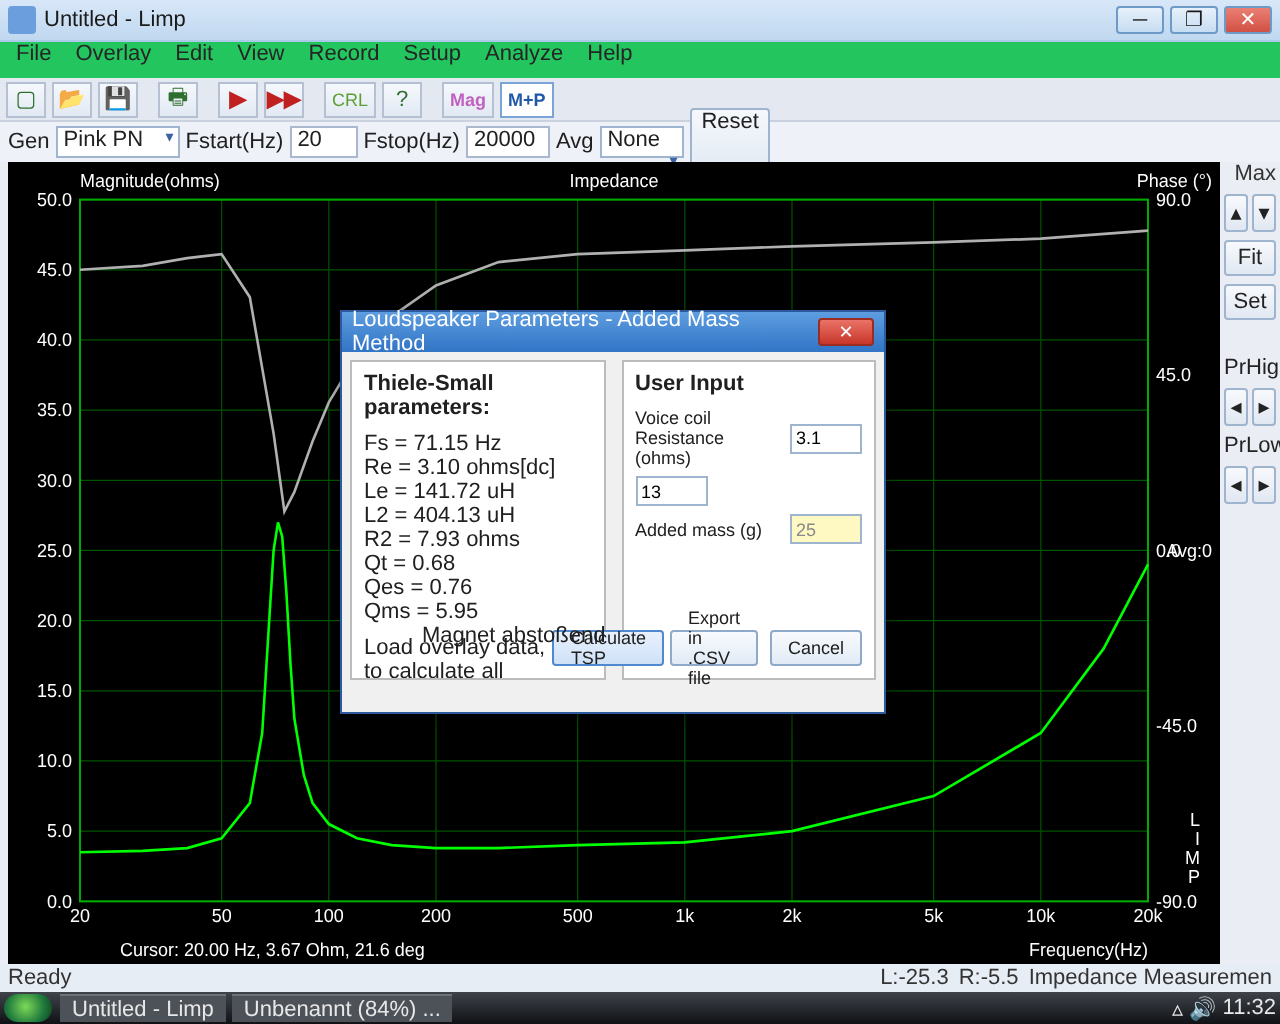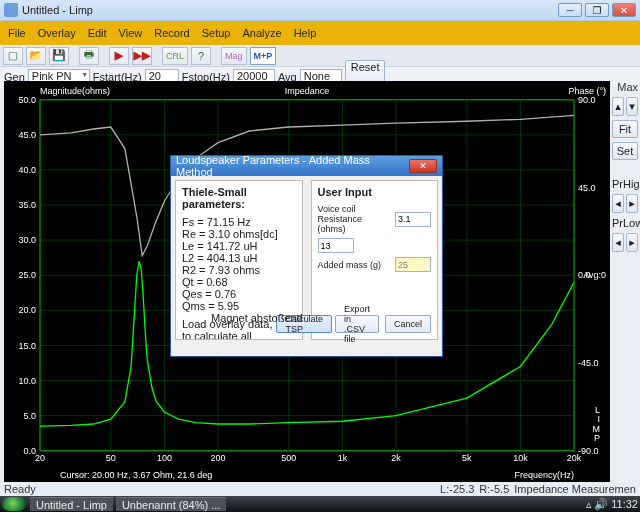--- a/index.html
+++ b/index.html
@@ -6,29 +6,29 @@
 body{background:#eaeef4;width:640px;height:512px;overflow:hidden;position:relative;}
 
 
 .titlebar{height:21px;background:linear-gradient(#d8e7f8,#c0d8f0);display:flex;align-items:center;padding:0 4px;border-bottom:1px solid #aacae8;}
 .ticon{width:14px;height:14px;background:#6a9edc;border-radius:2px;margin-right:4px;}
 .titlebar .tit{flex:1;color:#1a1a1a;}
 .winbtn{width:24px;height:14px;margin-left:3px;border:1px solid #6d9ac7;border-radius:2px;display:flex;align-items:center;justify-content:center;background:linear-gradient(#e6f0fa,#c7ddf2);color:#1a1a1a;font-size:10px;}
 .winbtn.close{background:linear-gradient(#eb7f74,#d15044);color:#fff;}
 
 
-.menubar{height:18px;display:flex;align-items:center;padding:12px 2px;color:#252525;background:#eab308;}
+.menubar{height:18px;display:flex;padding:0 2px;color:#252525;background:#22c55e;}
 .menubar span{padding:0 6px;}
 
 
 .toolbar{height:22px;display:flex;align-items:center;padding:2px 3px;background:#e4e9f1;border-bottom:1px solid #c9d1de;gap:3px;}
 .tbtn{width:20px;height:18px;border:1px solid #b5c0d2;background:linear-gradient(#f5f8fc,#e2e9f3);display:flex;align-items:center;justify-content:center;color:#2e6e2e;font-size:11px;}
 .tbtn.txt{width:auto;padding:0 3px;font-size:9px;}
 .tbtn.rec{color:#c02020;font-weight:bold;}
-.tbtn.mag{color:#c060c0;font-weight:normal;}
+.tbtn.mag{color:#c060c0;font-weight:bold;}
 .sep{width:4px;}
 
 .subbar{height:20px;display:flex;align-items:center;padding:1px 4px;background:#eef2f8;gap:3px;font-size:10px;color:#202020;}
 .sel{height:16px;border:1px solid #9fb4cf;background:#fff;padding:0 14px 0 3px;position:relative;}
 .sel:after{content:"▾";position:absolute;right:2px;color:#3a64a0;font-size:8px;}
 .fld{height:16px;border:1px solid #a9b8ce;background:#fff;padding:0 3px;}
 .sbtn{height:34px;border:1px solid #9fb4cf;background:linear-gradient(#f5f8fc,#e2e9f3);padding:0 5px;border-radius:2px;}
 
 
 .plot{position:absolute;top:81px;left:4px;right:30px;bottom:30px;background:#000;}

